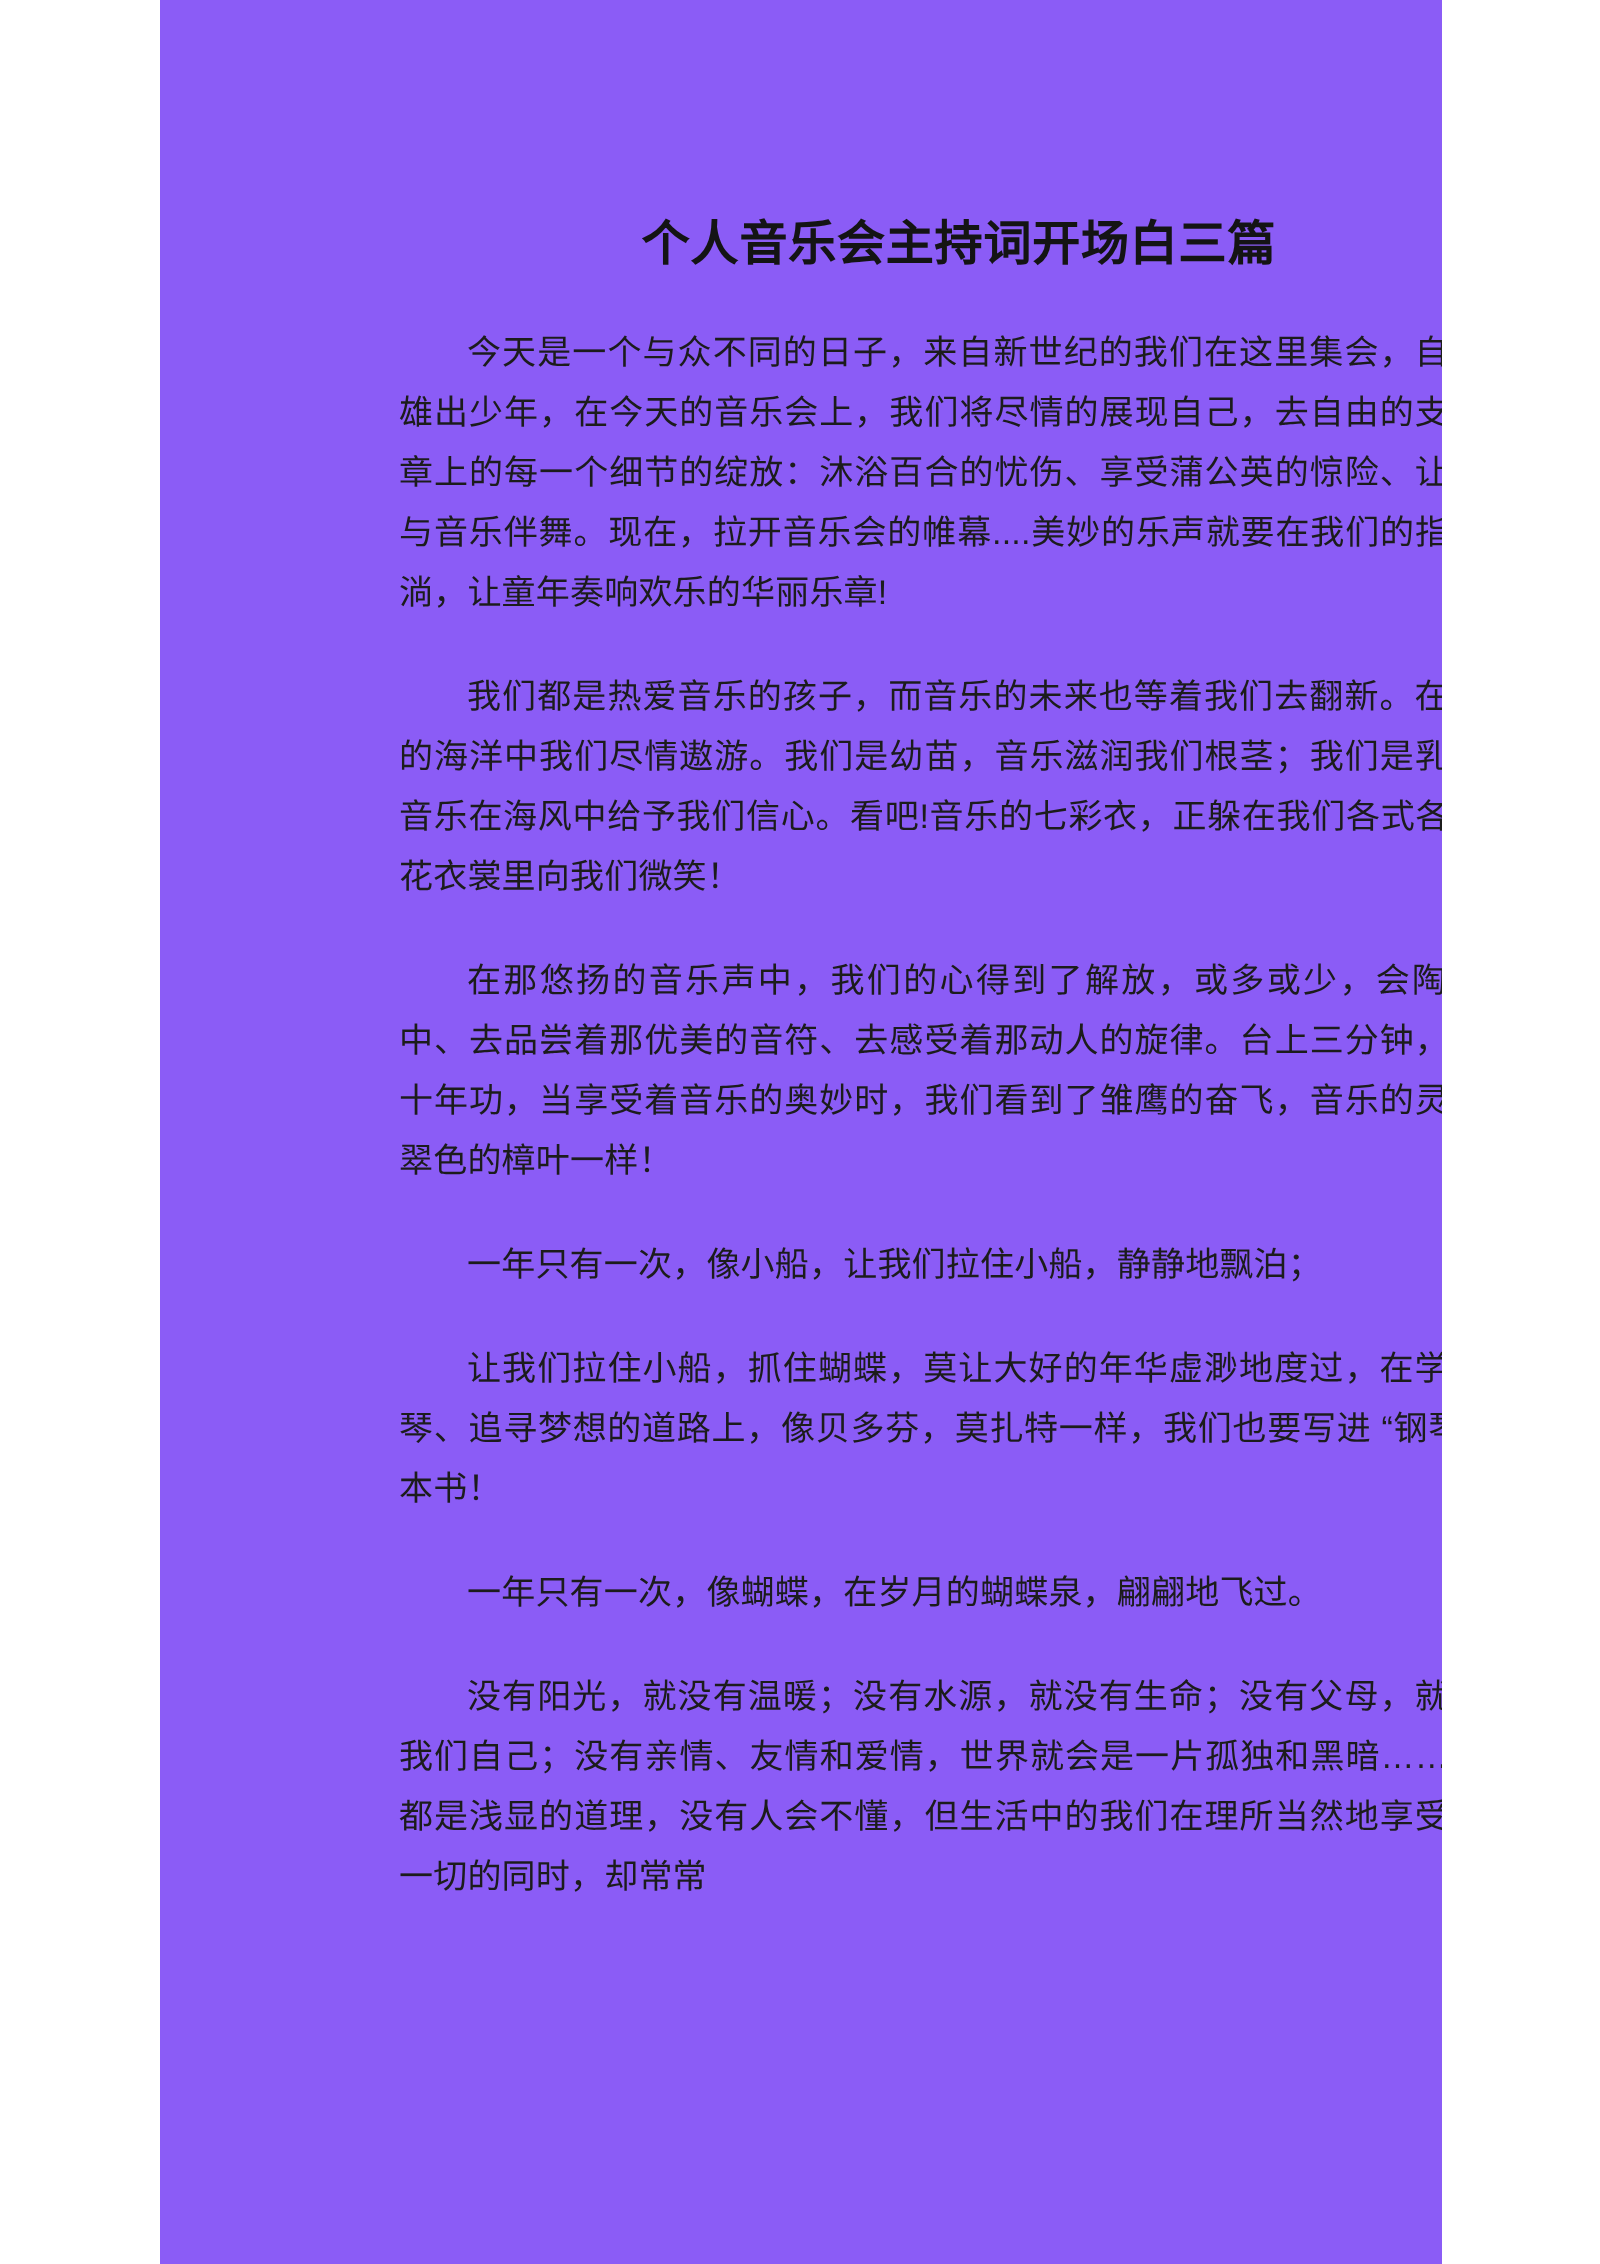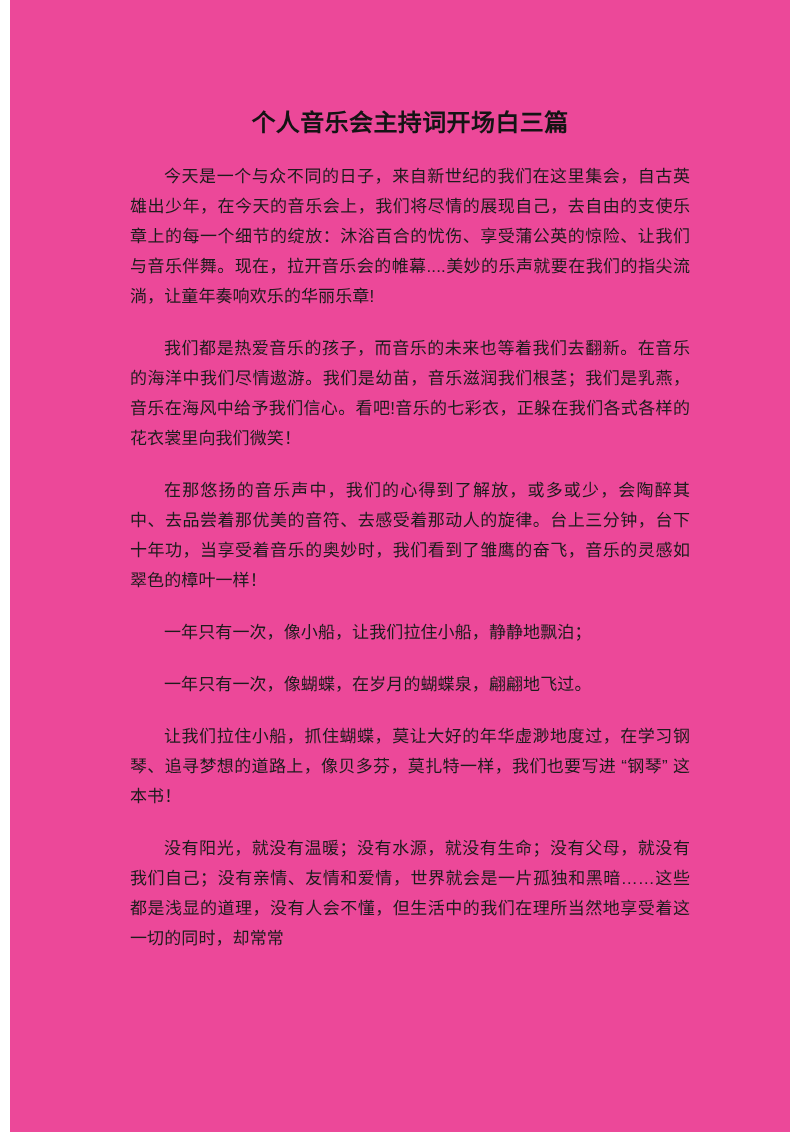--- a/index.html
+++ b/index.html
@@ -8,24 +8,24 @@
     padding: 0;
     background: #ffffff;
   }
   body {
     font-family: "Liberation Sans", "DejaVu Sans", sans-serif;
     color: #1a1a1a;
     -webkit-font-smoothing: antialiased;
   }
   .page {
     position: relative;
-    width: 780px;
+    width: 641px;
     height: 1132px;
     margin: 0 auto;
-    background: #ec4899;
+    background: #8b5cf6;
     overflow: hidden;
     box-sizing: border-box;
   }
   .doc-body {
     position: absolute;
     left: 120px;
     top: 0;
     width: 560px;
   }
   .doc-title {
@@ -62,19 +62,19 @@
 <div class="page">
   <div class="doc-body">
 
     <h1 class="doc-title">个人音乐会主持词开场白三篇</h1>
 
     <div class="para-stack">
       <p class="para">今天是一个与众不同的日子，来自新世纪的我们在这里集会，自古英雄出少年，在今天的音乐会上，我们将尽情的展现自己，去自由的支使乐章上的每一个细节的绽放：沐浴百合的忧伤、享受蒲公英的惊险、让我们与音乐伴舞。现在，拉开音乐会的帷幕....美妙的乐声就要在我们的指尖流淌，让童年奏响欢乐的华丽乐章!</p>
       <p class="para">我们都是热爱音乐的孩子，而音乐的未来也等着我们去翻新。在音乐的海洋中我们尽情遨游。我们是幼苗，音乐滋润我们根茎；我们是乳燕，音乐在海风中给予我们信心。看吧!音乐的七彩衣，正躲在我们各式各样的花衣裳里向我们微笑！</p>
       <p class="para">在那悠扬的音乐声中，我们的心得到了解放，或多或少，会陶醉其中、去品尝着那优美的音符、去感受着那动人的旋律。台上三分钟，台下十年功，当享受着音乐的奥妙时，我们看到了雏鹰的奋飞，音乐的灵感如翠色的樟叶一样！</p>
       <p class="para">一年只有一次，像小船，让我们拉住小船，静静地飘泊；</p>
+      <p class="para">让我们拉住小船，抓住蝴蝶，莫让大好的年华虚渺地度过，在学习钢琴、追寻梦想的道路上，像贝多芬，莫扎特一样，我们也要写进 “钢琴” 这本书！</p>
       <p class="para">一年只有一次，像蝴蝶，在岁月的蝴蝶泉，翩翩地飞过。</p>
-      <p class="para">让我们拉住小船，抓住蝴蝶，莫让大好的年华虚渺地度过，在学习钢琴、追寻梦想的道路上，像贝多芬，莫扎特一样，我们也要写进 “钢琴” 这本书！</p>
       <p class="para">没有阳光，就没有温暖；没有水源，就没有生命；没有父母，就没有我们自己；没有亲情、友情和爱情，世界就会是一片孤独和黑暗……这些都是浅显的道理，没有人会不懂，但生活中的我们在理所当然地享受着这一切的同时，却常常</p>
     </div>
 
   </div>
 </div>
 
 </body></html>

